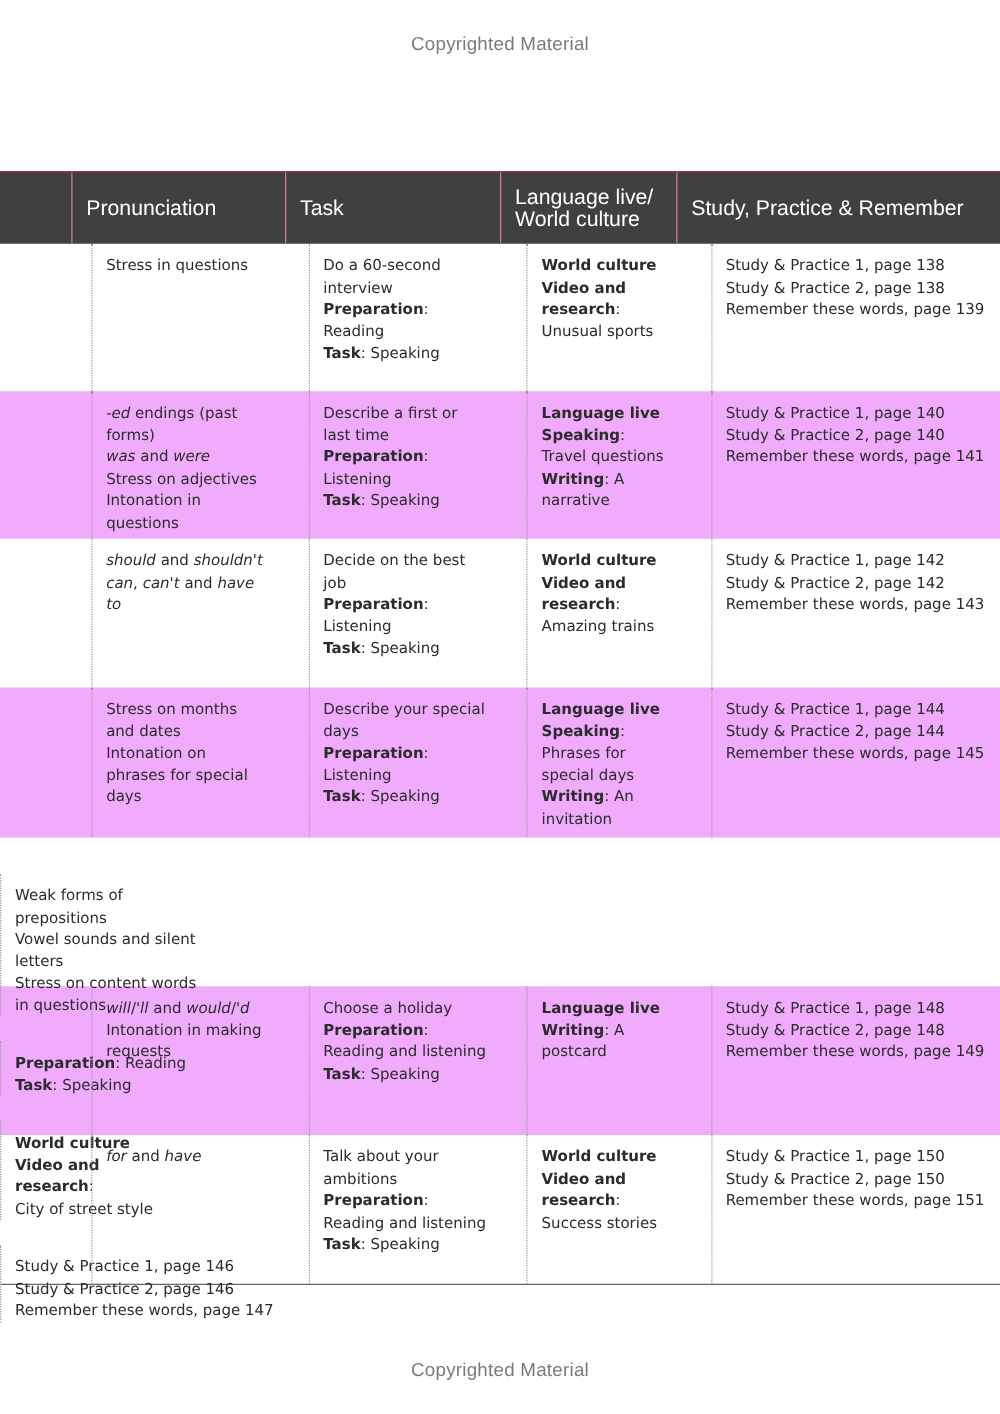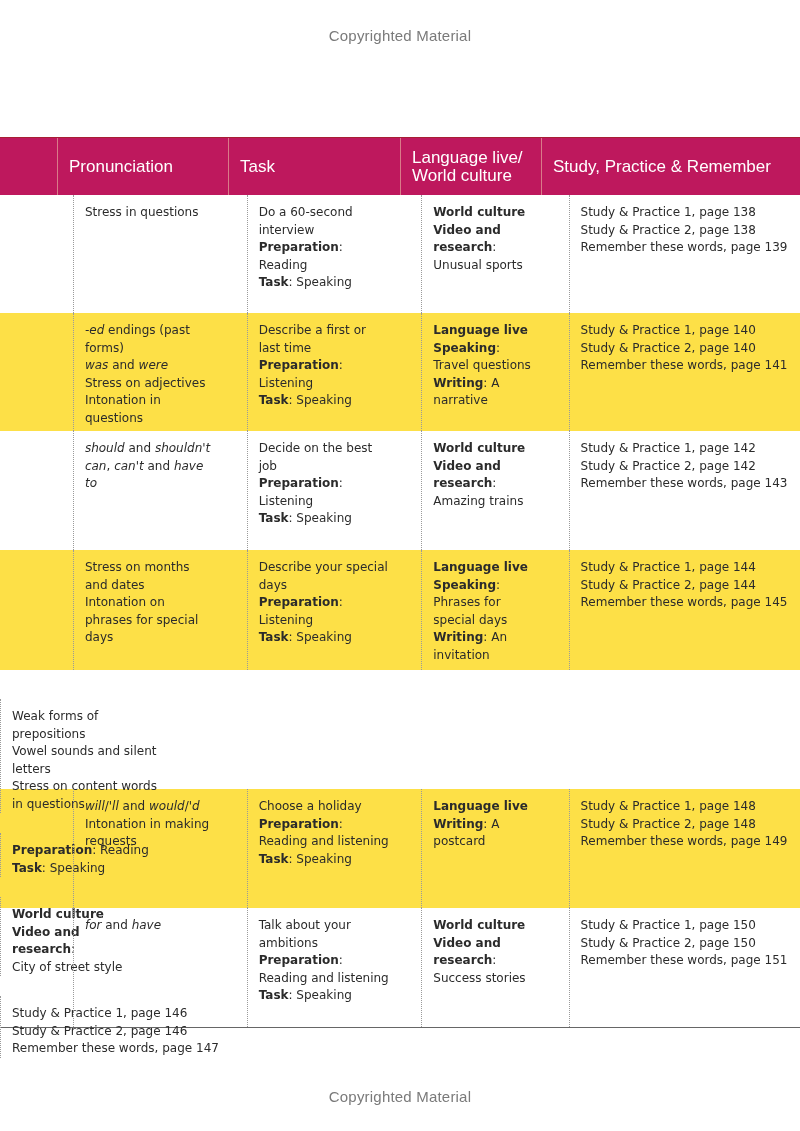--- a/index.html
+++ b/index.html
@@ -10,37 +10,37 @@
     .watermark {
       position: absolute; left: 0; width: 800px; text-align: center;
       font-family: "Liberation Sans", sans-serif; font-size: 15px; color: #7a7a7a;
       letter-spacing: 0.2px;
     }
     .wm-top { top: 27px; }
     .wm-bottom { top: 1088px; }
 
     .table { position: absolute; left: 0; top: 137px; width: 800px; }
     .header {
-      display: flex; height: 57px; background: #be185d; color: #fff;
+      display: flex; height: 57px; background: #404040; color: #fff;
       border-top: 1px solid #a81f34;
     }
     .hcell {
       box-sizing: border-box; border-left: 1px solid #d97a88;
       padding: 0 11px; display: flex; align-items: center;
       font-family: "Liberation Sans", sans-serif; font-size: 17px; line-height: 18px;
     }
     .hcell.first { border-left: none; }
     .c0 { width: 57px; }
     .c1 { width: 171px; }
     .c2 { width: 172px; }
     .c3 { width: 141px; }
     .c4 { width: 259px; }
 
     .row { display: flex; box-sizing: border-box; gap: 20px; }
-    .row.alt { background: #fde047; }
+    .row.alt { background: #f0abfc; }
     .cell {
       box-sizing: border-box; border-left: 1px dotted #9a9a9a;
       padding: 9px 11px 0 11px; font-size: 12px; line-height: 17.5px;
     }
     .cell.first { border-left: none; }
     .line { display: block; white-space: normal; }
     .b { font-weight: bold; }
     .i { font-style: italic; }
     .table-bottom { border-top: 1.5px solid #666; width: 800px; }
   </style>

